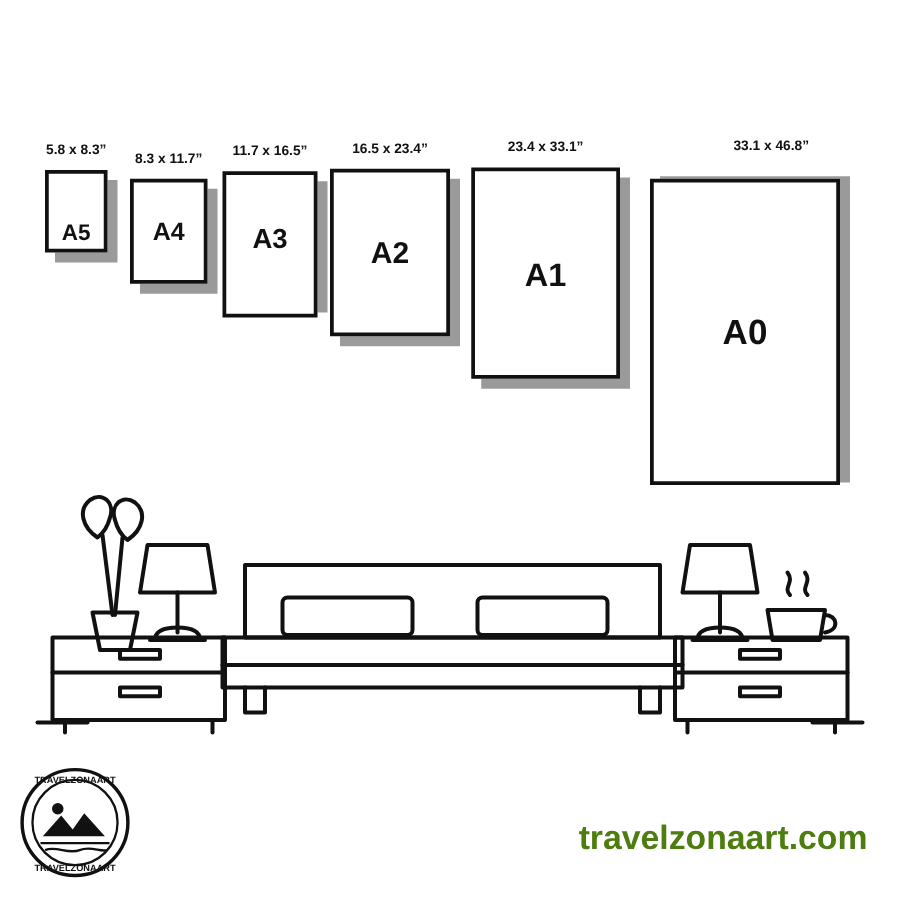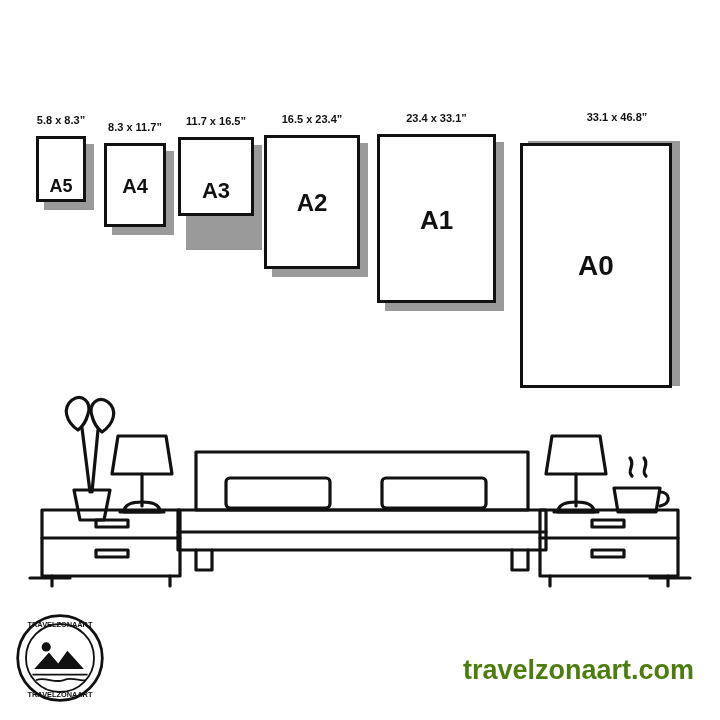--- a/index.html
+++ b/index.html
@@ -107,21 +107,21 @@
       <div class="frame-wrap" style="left: 104px; top: 121px; width: 62px; height: 114px;">
         <div class="frame-label" style="top: 0px;">8.3 x 11.7”</div>
         <div class="frame-shadow" style="left: 8px; top: 30px; width: 62px; height: 84px;"></div>
         <div class="frame-box" style="left: 0px; top: 22px; width: 62px; height: 84px;">
           <div class="frame-name" style="font-size: 20px; top: 29px;">A4</div>
         </div>
       </div>
       <div class="frame-wrap" style="left: 178px; top: 115px; width: 76px; height: 135px;">
         <div class="frame-label" style="top: 0px;">11.7 x 16.5”</div>
         <div class="frame-shadow" style="left: 8px; top: 30px; width: 76px; height: 105px;"></div>
-        <div class="frame-box" style="left: 0px; top: 22px; width: 76px; height: 79px;">
+        <div class="frame-box" style="left: 0px; top: 22px; width: 76px; height: 117px;">
           <div class="frame-name" style="font-size: 22px; top: 38px;">A3</div>
         </div>
       </div>
       <div class="frame-wrap" style="left: 264px; top: 113px; width: 96px; height: 164px;">
         <div class="frame-label" style="top: 0px;">16.5 x 23.4”</div>
         <div class="frame-shadow" style="left: 8px; top: 30px; width: 96px; height: 134px;"></div>
         <div class="frame-box" style="left: 0px; top: 22px; width: 96px; height: 134px;">
           <div class="frame-name" style="font-size: 24px; top: 51px;">A2</div>
         </div>
       </div>

